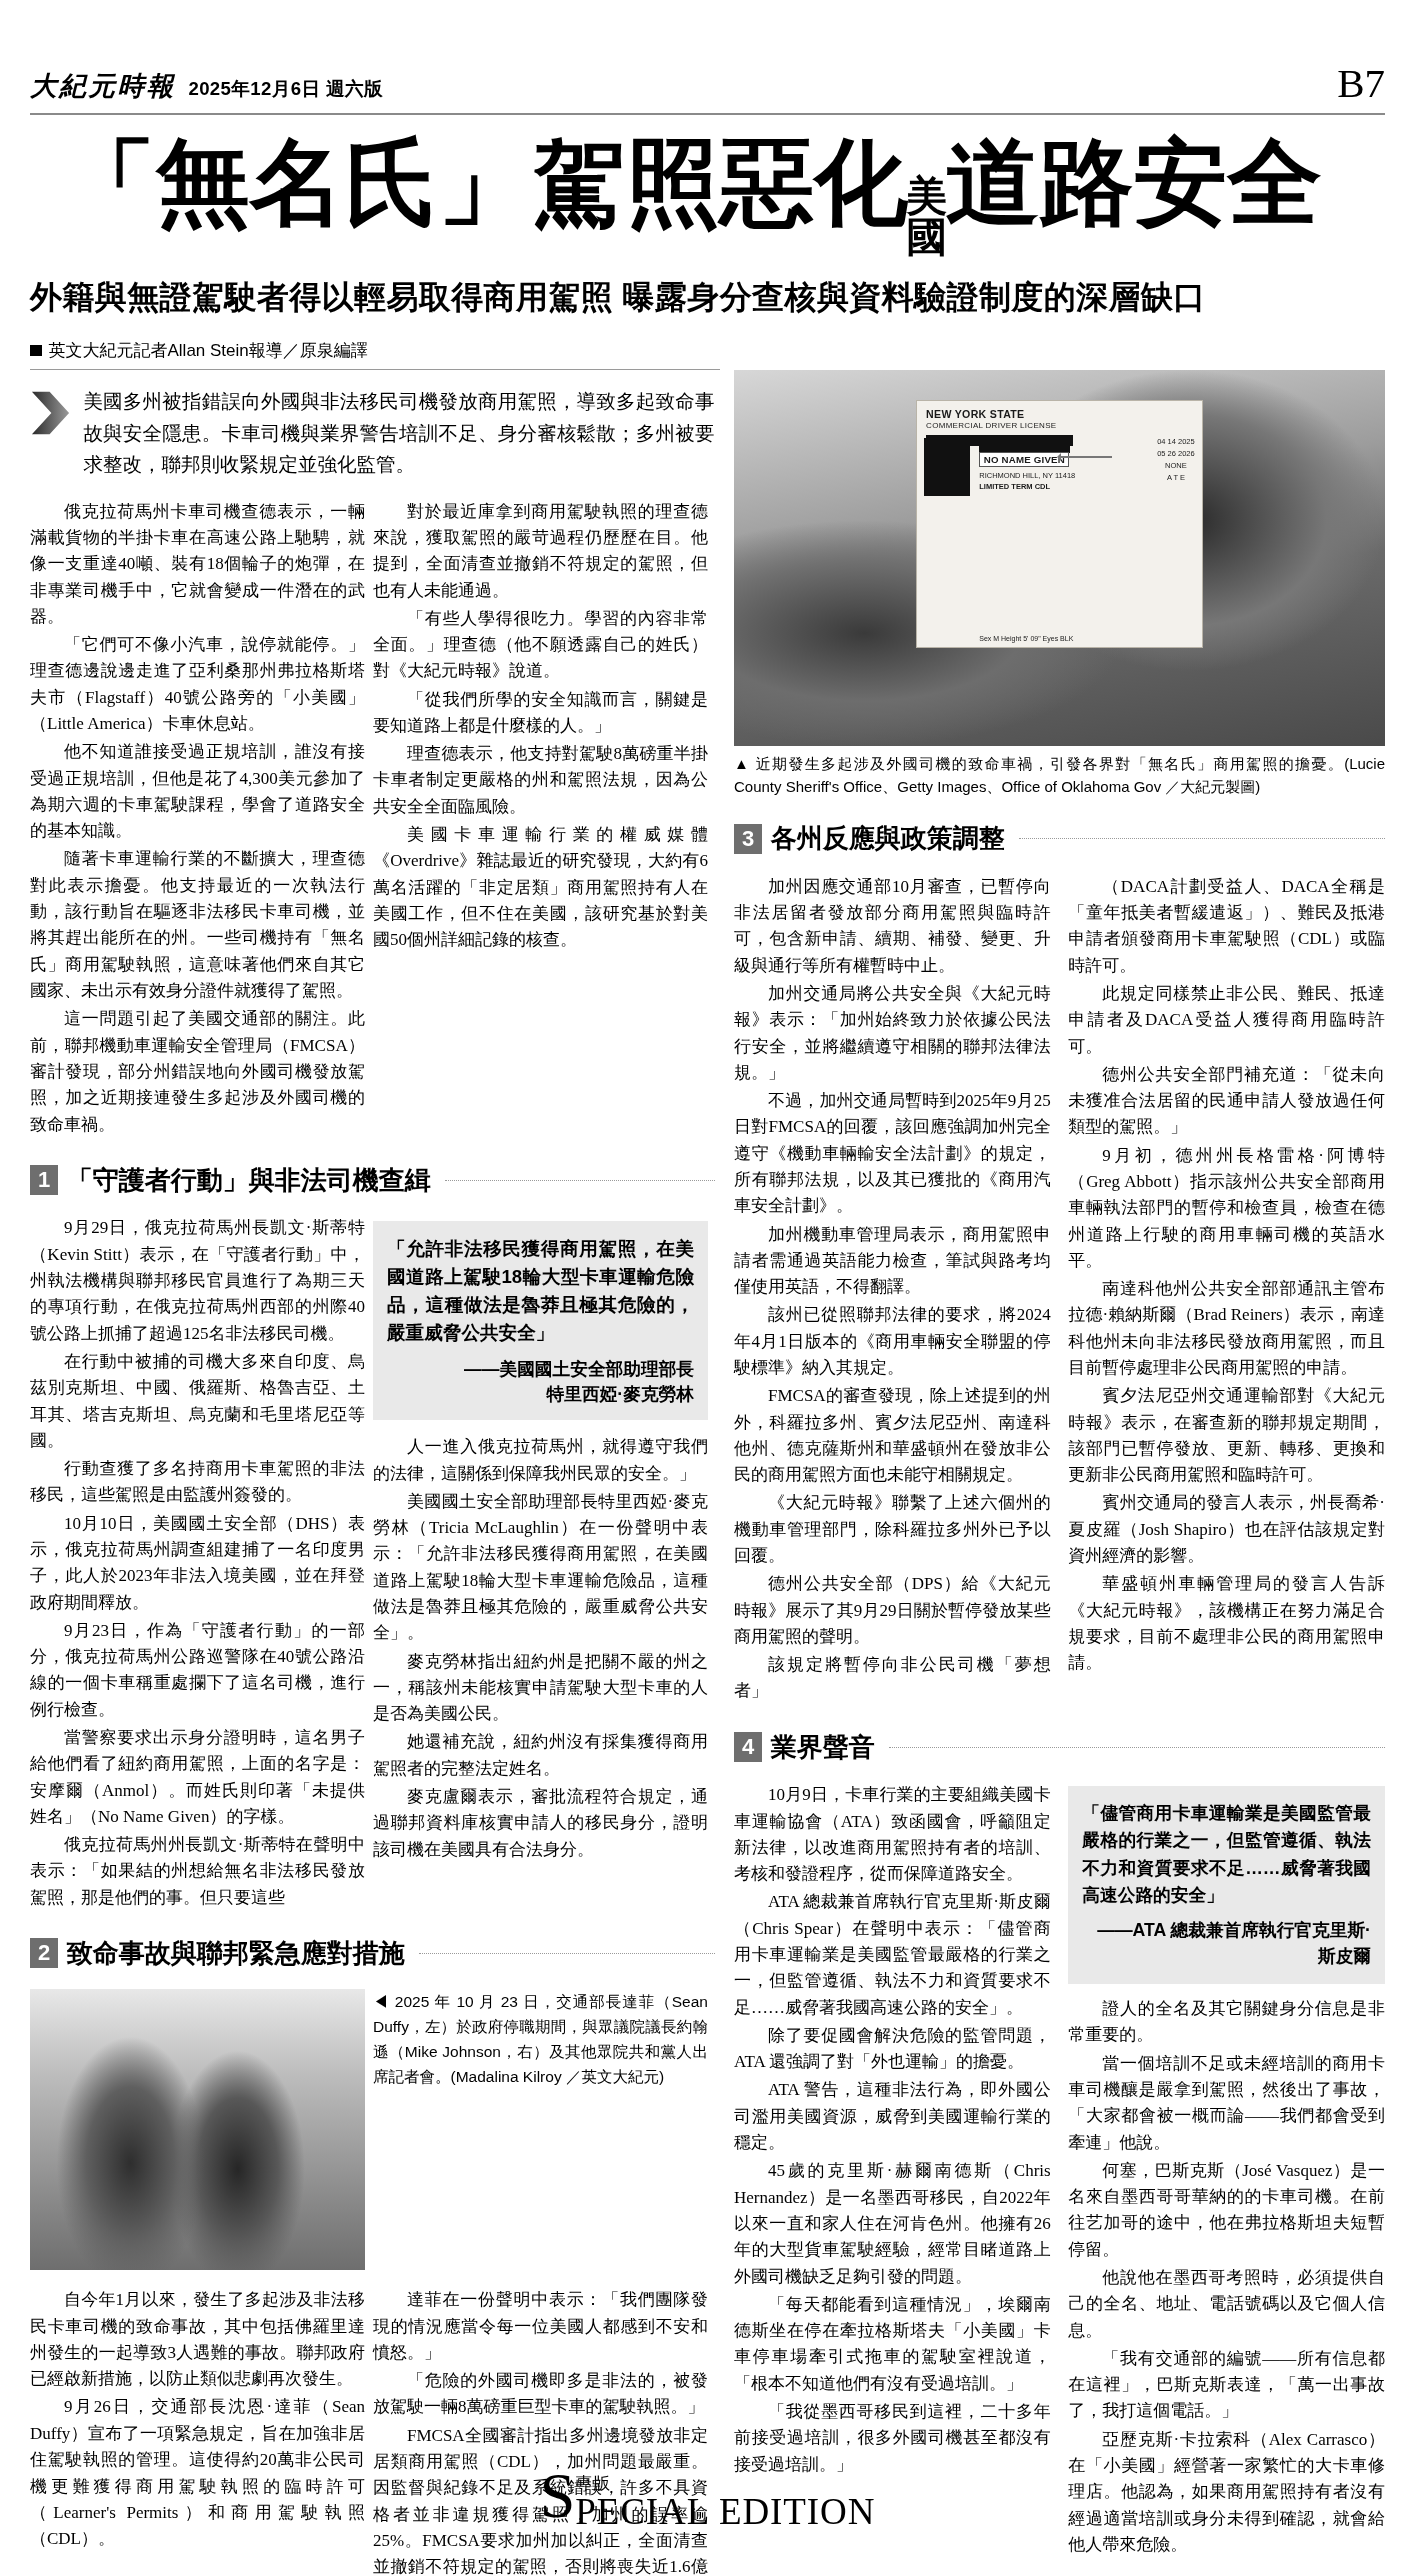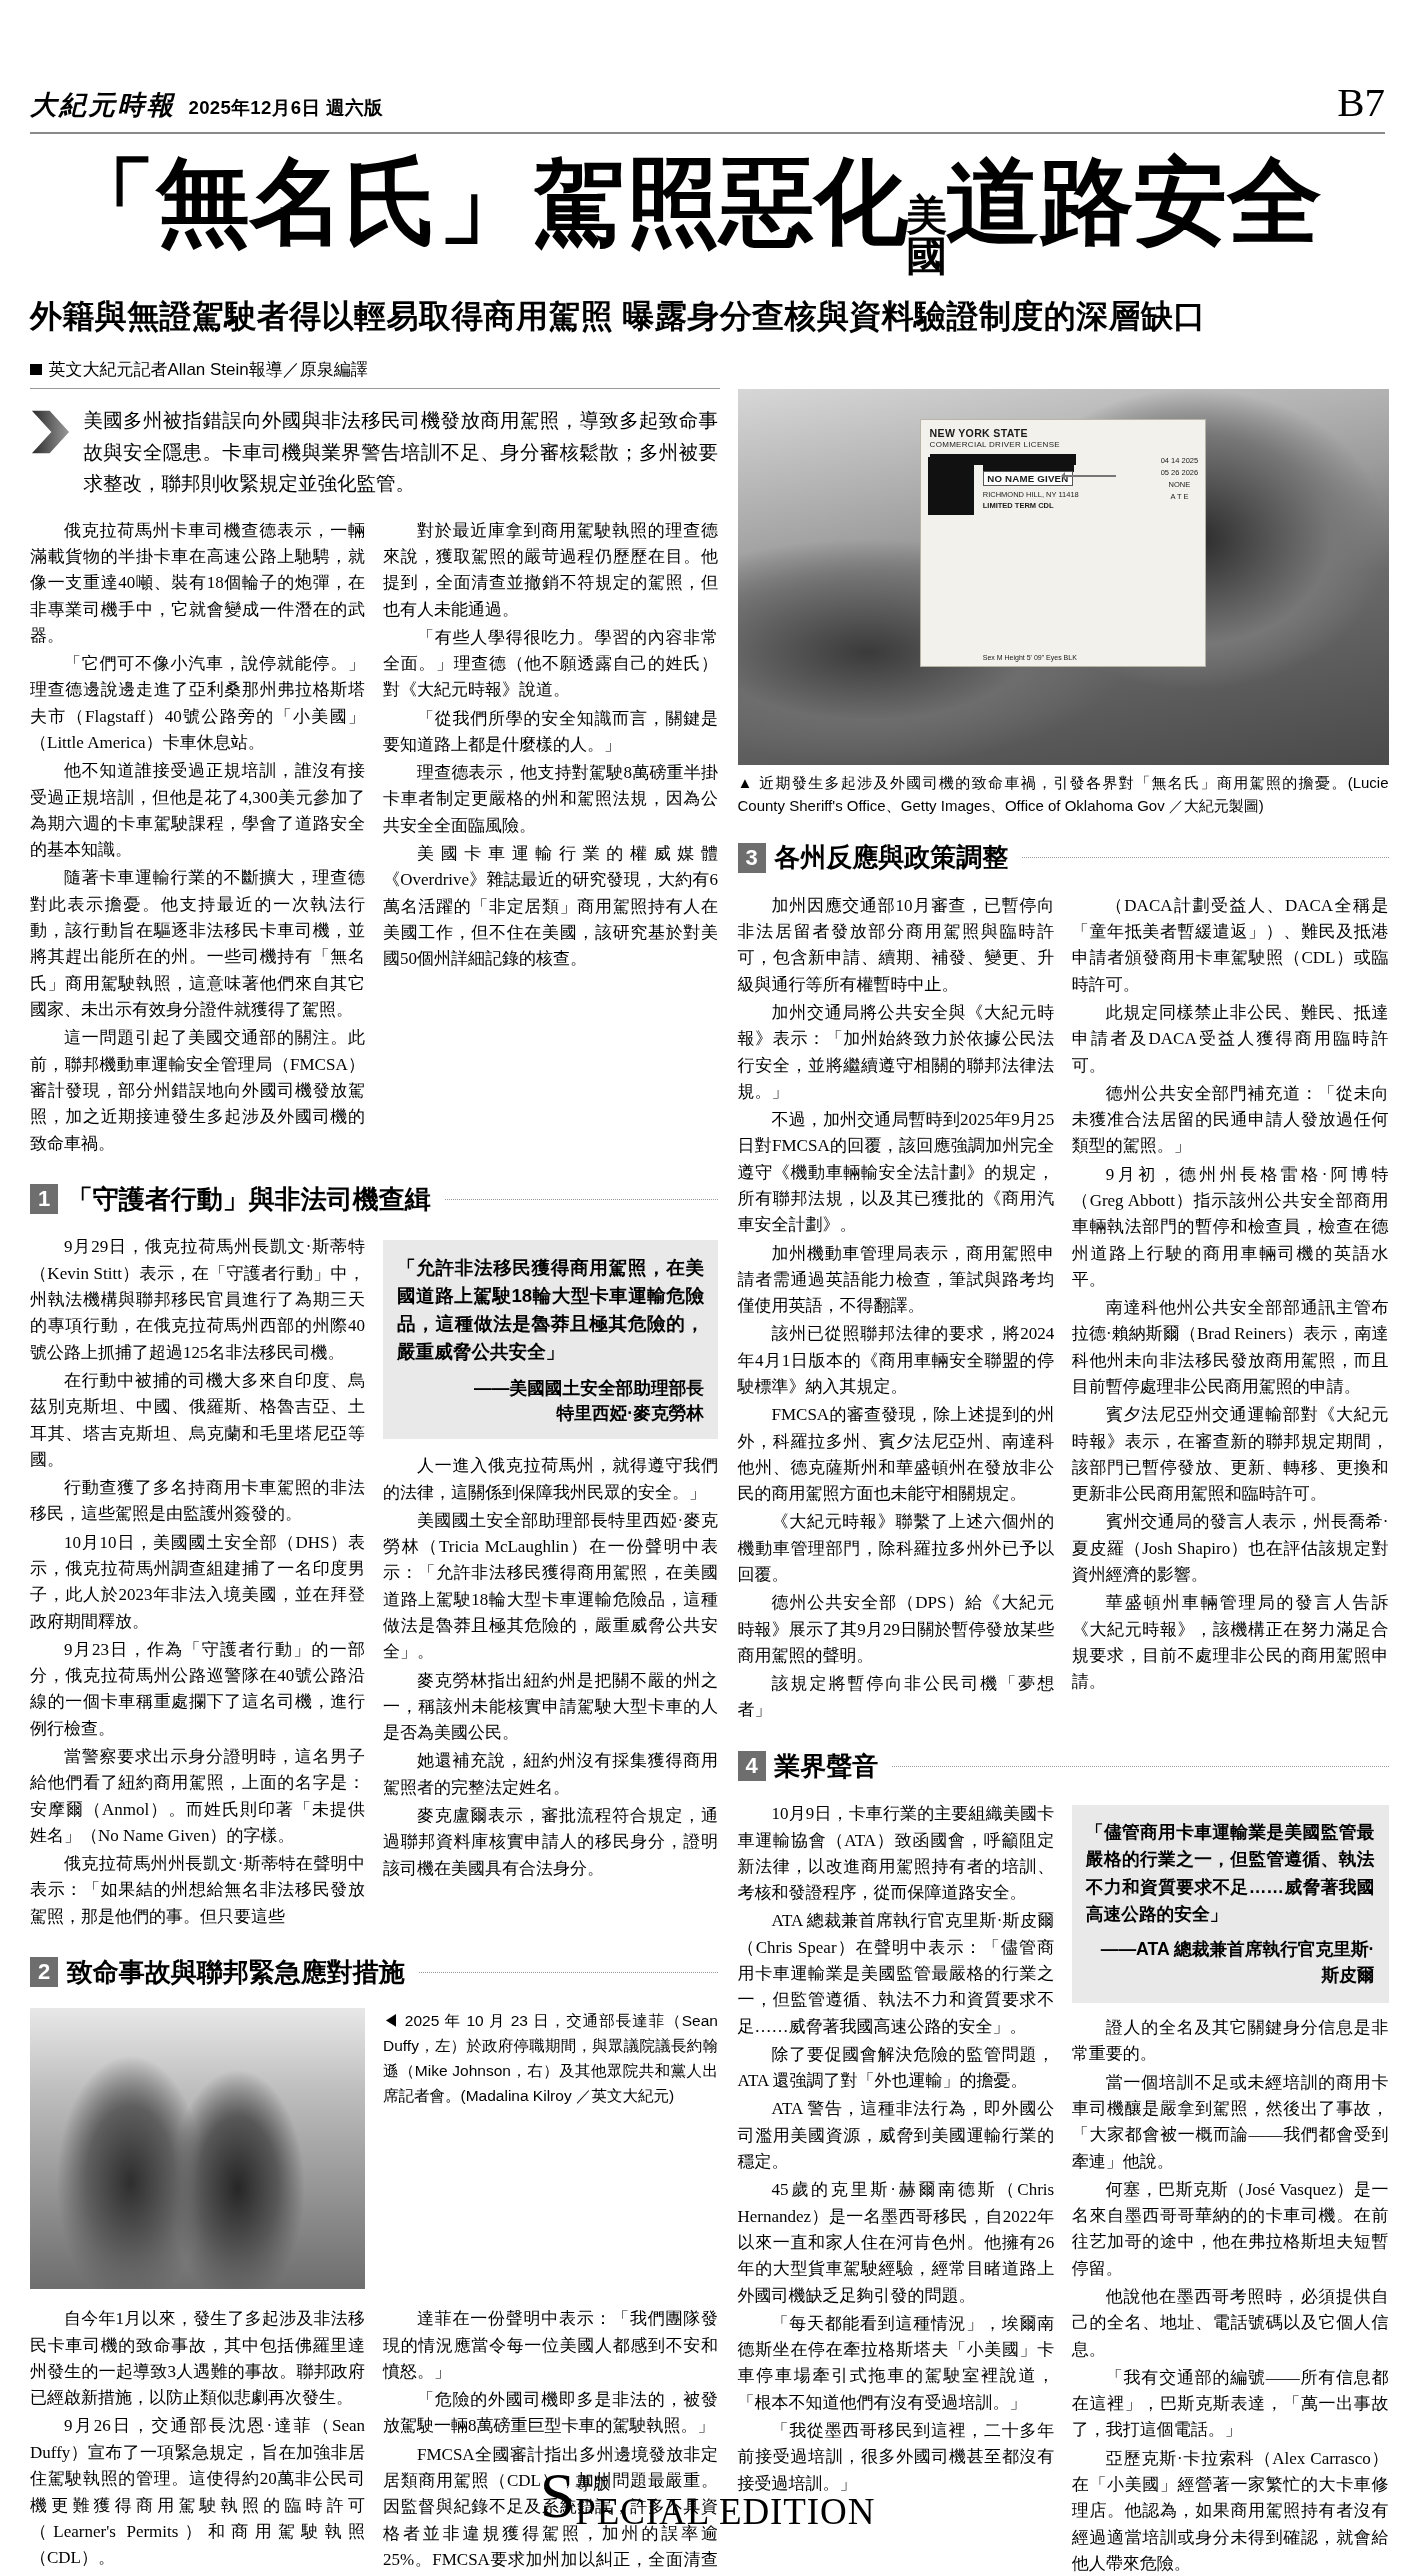--- a/index.html
+++ b/index.html
@@ -6,21 +6,21 @@
   html, body { margin: 0; padding: 0; }
   body {
     width: 1415px;
     height: 2576px;
     background: #ffffff;
     font-family: "Liberation Serif", "DejaVu Serif", serif;
     color: #000;
     position: relative;
     overflow: hidden;
   }
-  .page { width: 1415px; height: 2576px; padding: 47px 30px 0 30px; position: relative; }
+  .page { width: 1415px; height: 2576px; padding: 28px 30px 0 30px; position: relative; }
 
   
   .masthead { display: flex; align-items: flex-end; justify-content: space-between; height: 81px; }
   .mh-left { display: flex; align-items: baseline; gap: 12.4px; padding-bottom: 5.3px; }
   .mh-logo {
     font-family: "DejaVu Serif", serif;
     font-weight: bold; font-size: 26.5px; letter-spacing: 2.7px;
     font-style: italic;
   }
   .mh-date { font-family: "Liberation Sans", sans-serif; font-size: 18.6px; font-weight: bold; letter-spacing: 0.4px; }
@@ -68,21 +68,21 @@
 
   
   .lead { display: flex; gap: 12.4px; margin-top: 16px; }
   .chev { width: 41px; flex: 0 0 41px; padding-top: 3.5px; }
   .lead-text {
     font-family: "Liberation Sans", sans-serif;
     font-size: 19.5px; line-height: 1.62; font-weight: 500; text-align: justify;
   }
 
   
-  .cols2 { display: flex; gap: 18px; margin-top: 17.7px; }
+  .cols2 { display: flex; gap: 8px; margin-top: 17.7px; }
   .cols2 > div { width: 335px; }
 
   p.body {
     font-family: "Liberation Serif", "DejaVu Serif", serif;
     font-size: 17px;
     line-height: 1.55;
     text-align: justify;
     text-indent: 2em;
     margin: 0 0 1.8px 0;
   }

